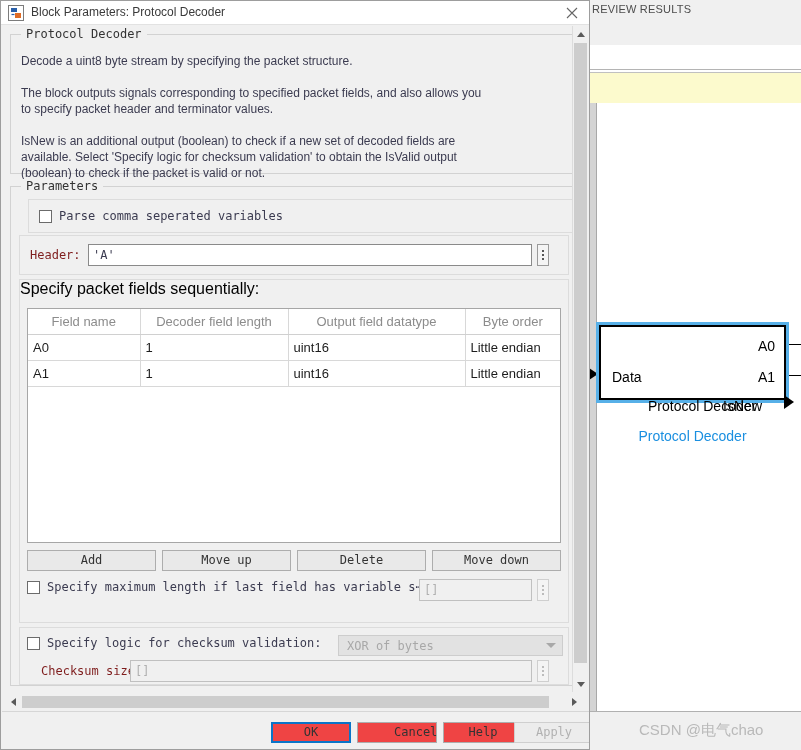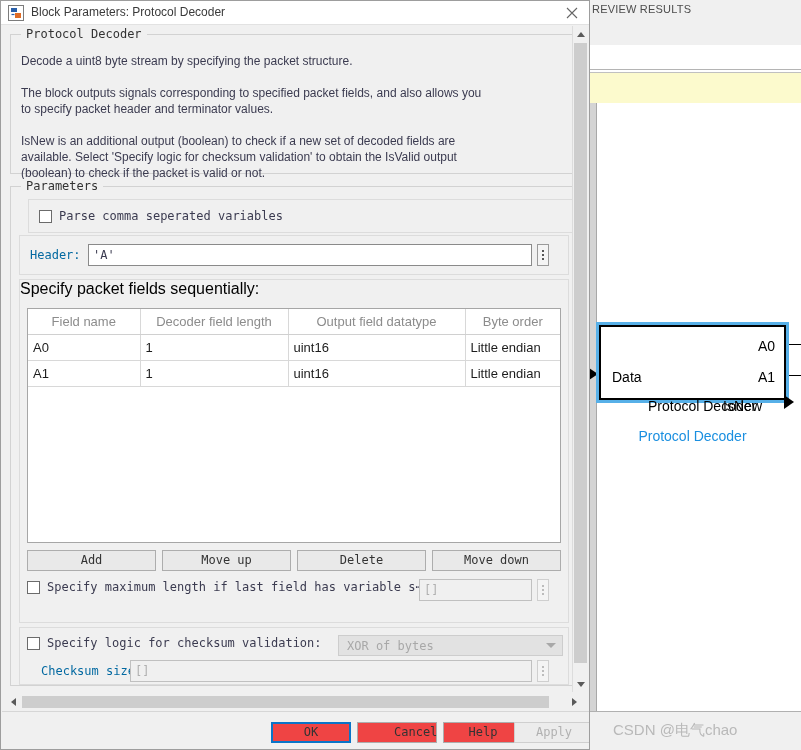--- a/index.html
+++ b/index.html
@@ -78,21 +78,21 @@
   }
   .bg-bottombar {
     position: absolute;
     left: 589px; top: 711px;
     width: 212px; height: 39px;
     background: #f0f0f0;
     border-top: 1px solid #b0b0b0;
   }
   .watermark {
     position: absolute;
-    left: 613px; top: 721px;
+    left: 639px; top: 721px;
     font-size: 15px;
     color: #b9b9b9;
     white-space: nowrap;
   }
 
   
   .sl-block-wrap {
     position: absolute;
     left: 596px; top: 322px;
     width: 193px; height: 81px;
@@ -308,21 +308,21 @@
     font-family: "DejaVu Sans Mono", monospace;
     font-size: 12px;
     color: #3b3b50;
     margin-left: 7px;
     white-space: nowrap;
   }
 
   .mono-label {
     font-family: "DejaVu Sans Mono", monospace;
     font-size: 12px;
-    color: #0369a1;
+    color: #7f1d1d;
     white-space: nowrap;
   }
 
   .textfield {
     background: #ffffff;
     border: 1px solid #8a8a8a;
     box-sizing: border-box;
     font-family: "DejaVu Sans Mono", monospace;
     font-size: 12px;
     color: #3b3b50;

